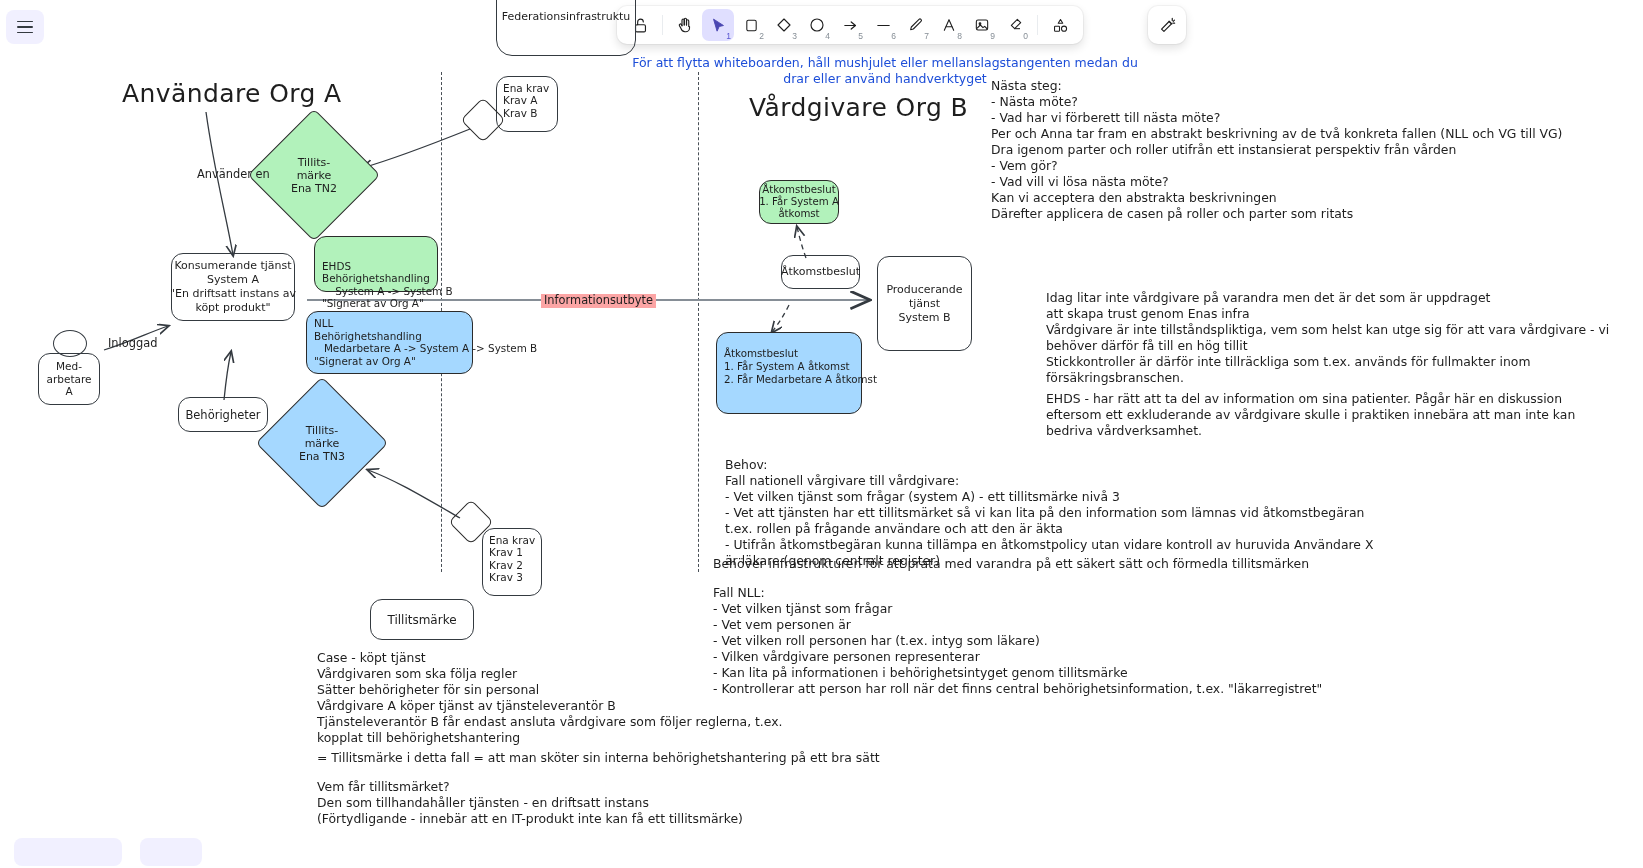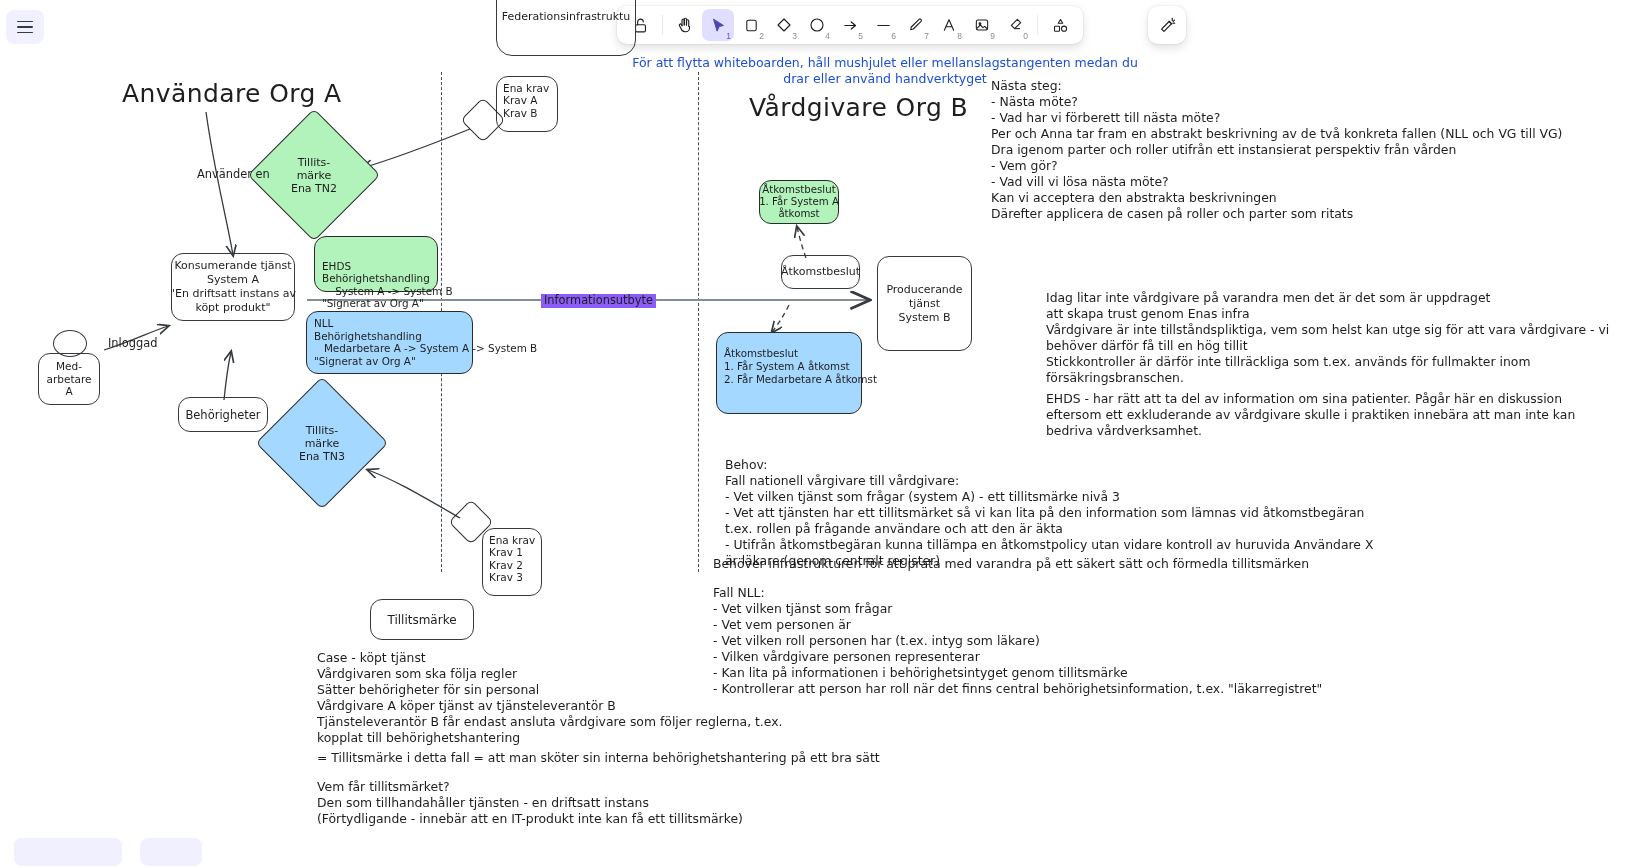--- a/index.html
+++ b/index.html
@@ -303,21 +303,21 @@
 <div class="node blue left" style="left:716px;top:332px;width:146px;height:82px;white-space:pre;font-size:10.3px;line-height:13px;padding:14px 7px;">Åtkomstbeslut
 1. Får System A åtkomst
 2. Får Medarbetare A åtkomst</div>
 
 <div class="node" style="left:877px;top:256px;width:95px;height:95px;white-space:pre;font-size:11px;line-height:14px;">Producerande
 tjänst
 System B</div>
 
 <div class="txt hand sm" style="left:197px;top:168px;">Använder en</div>
 <div class="txt hand sm" style="left:108px;top:337px;">Inloggad</div>
-<div class="txt hand sm" style="left:541px;top:294px;background:#8b5cf6;padding:0 3px;">Informationsutbyte</div>
+<div class="txt hand sm" style="left:541px;top:294px;background:#fca5a5;padding:0 3px;">Informationsutbyte</div>
 
 <div class="txt hand" style="left:991px;top:78px;">Nästa steg:
 - Nästa möte?
 - Vad har vi förberett till nästa möte?
 Per och Anna tar fram en abstrakt beskrivning av de två konkreta fallen (NLL och VG till VG)
 Dra igenom parter och roller utifrån ett instansierat perspektiv från vården
 - Vem gör?
 - Vad vill vi lösa nästa möte?
 Kan vi acceptera den abstrakta beskrivningen
 Därefter applicera de casen på roller och parter som ritats</div>

